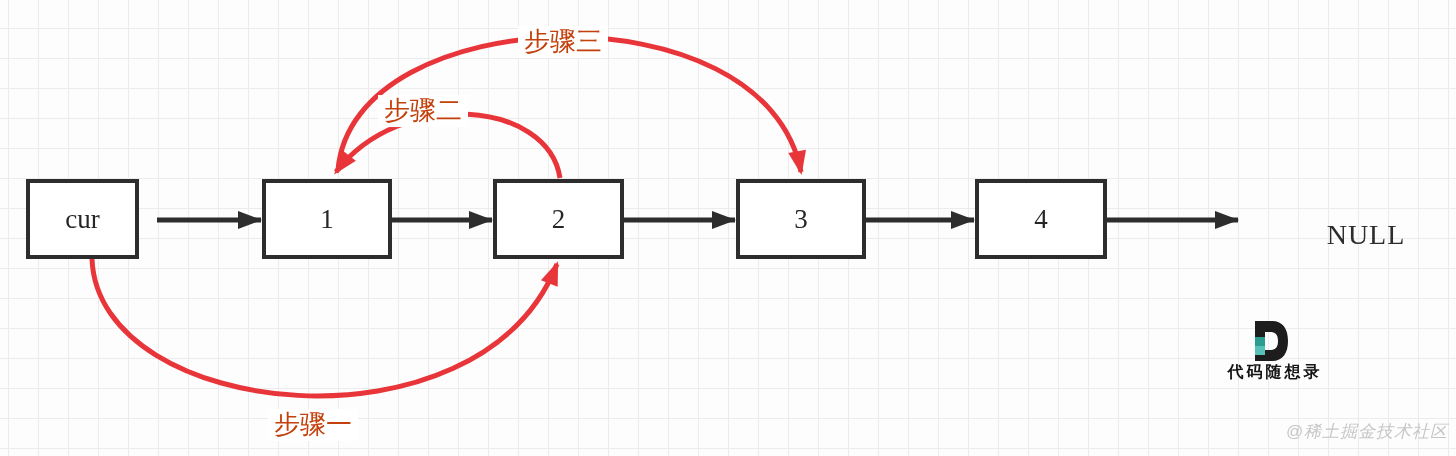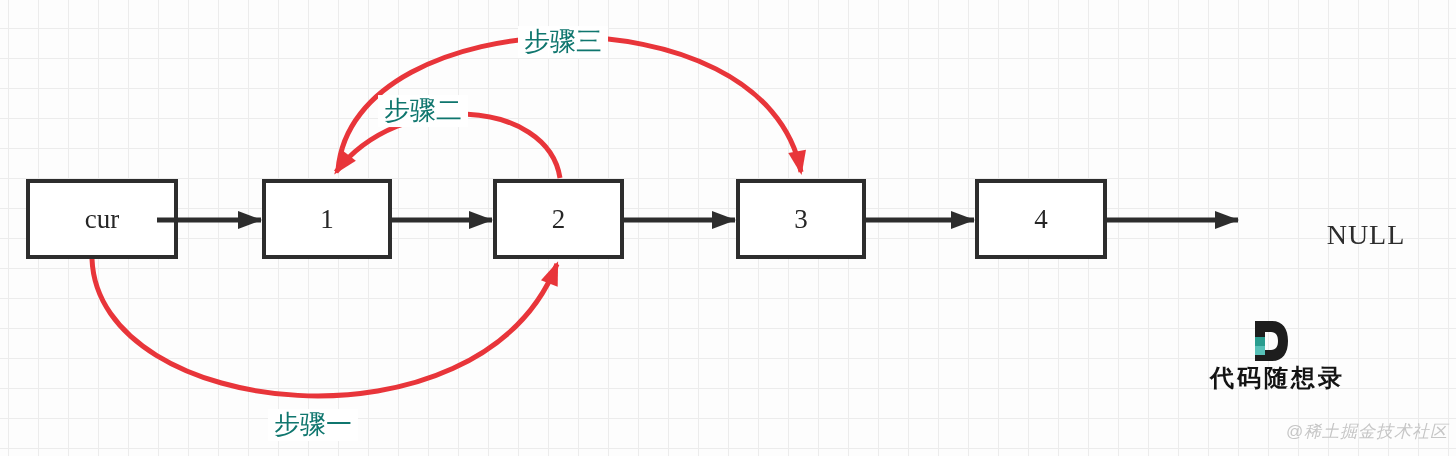--- a/index.html
+++ b/index.html
@@ -15,45 +15,45 @@
   }
   .node{
     position:absolute;top:179px;height:80px;box-sizing:border-box;
     background:#ffffff;border:4px solid #2d2d2d;
     display:flex;align-items:center;justify-content:center;
     font-size:27px;color:#262626;
   }
   .overlay{position:absolute;left:0;top:0;width:1456px;height:456px;pointer-events:none;}
   .step-label{
     position:absolute;transform:translate(-50%,-50%);
-    background:#ffffff;color:#0f766e;font-size:26px;line-height:1.15;
+    background:#ffffff;color:#c2410c;font-size:26px;line-height:1.15;
     padding:1px 6px;white-space:nowrap;
   }
   .null-label{
     position:absolute;left:1366px;top:219px;transform:translate(-50%,-50%);
     font-size:28px;color:#2d2d2d;letter-spacing:1px;margin-top:16px;
   }
   .logo{position:absolute;left:1255px;top:321px;width:33px;height:40px;}
   .site-name{
     position:absolute;left:1210px;top:362px;width:130px;text-align:center;
-    font-size:24px;font-weight:bold;color:#141414;letter-spacing:3px;white-space:nowrap;
+    font-size:16px;font-weight:bold;color:#141414;letter-spacing:3px;white-space:nowrap;
   }
   .credit{
     position:absolute;right:8px;top:420px;
     font-size:17px;color:#c6c6c6;letter-spacing:1px;white-space:nowrap;
     font-family:"Liberation Sans",sans-serif;
     font-style:italic;
   }
 </style>
 </head>
 <body>
 
 <div class="canvas">
 
-  <div class="node" style="left:26px;width:152px;">
+  <div class="node" style="left:26px;width:113px;">
     <span>cur</span>
   </div>
   <div class="node" style="left:262px;width:130px;">
     <span>1</span>
   </div>
   <div class="node" style="left:493px;width:131px;">
     <span>2</span>
   </div>
   <div class="node" style="left:736px;width:130px;">
     <span>3</span>

